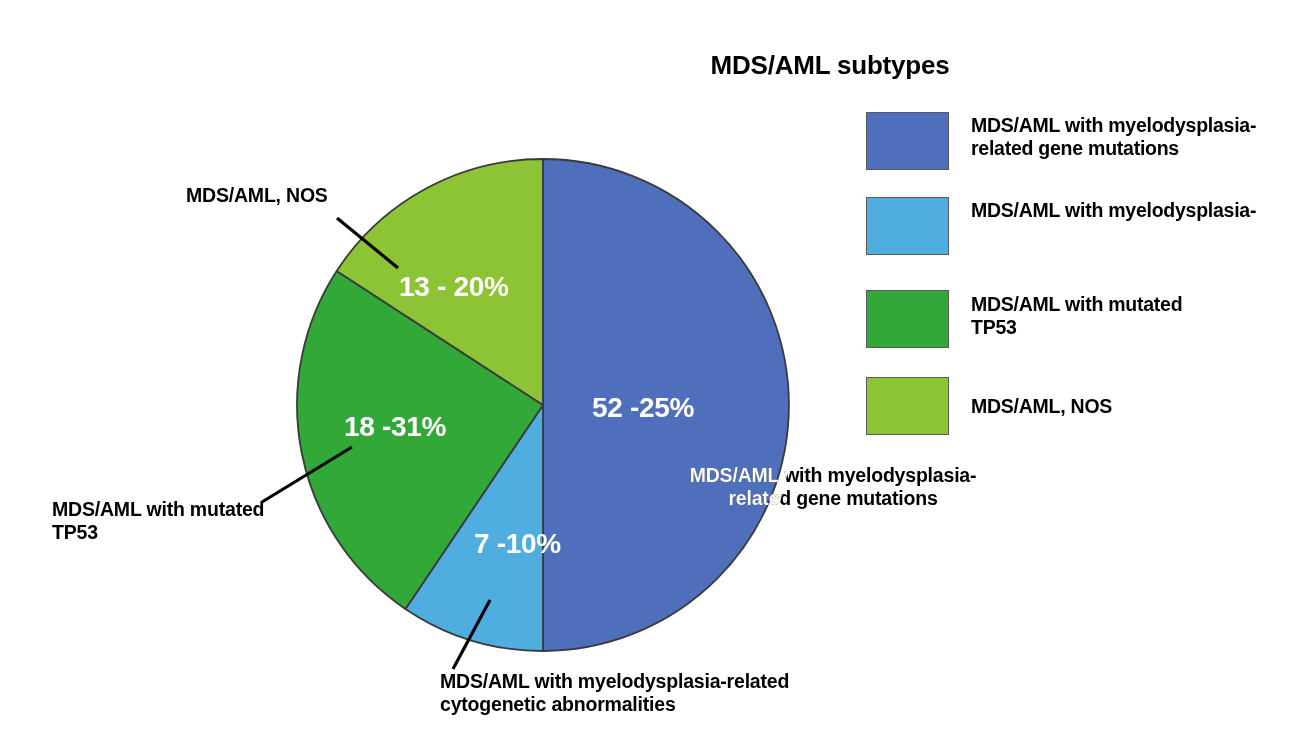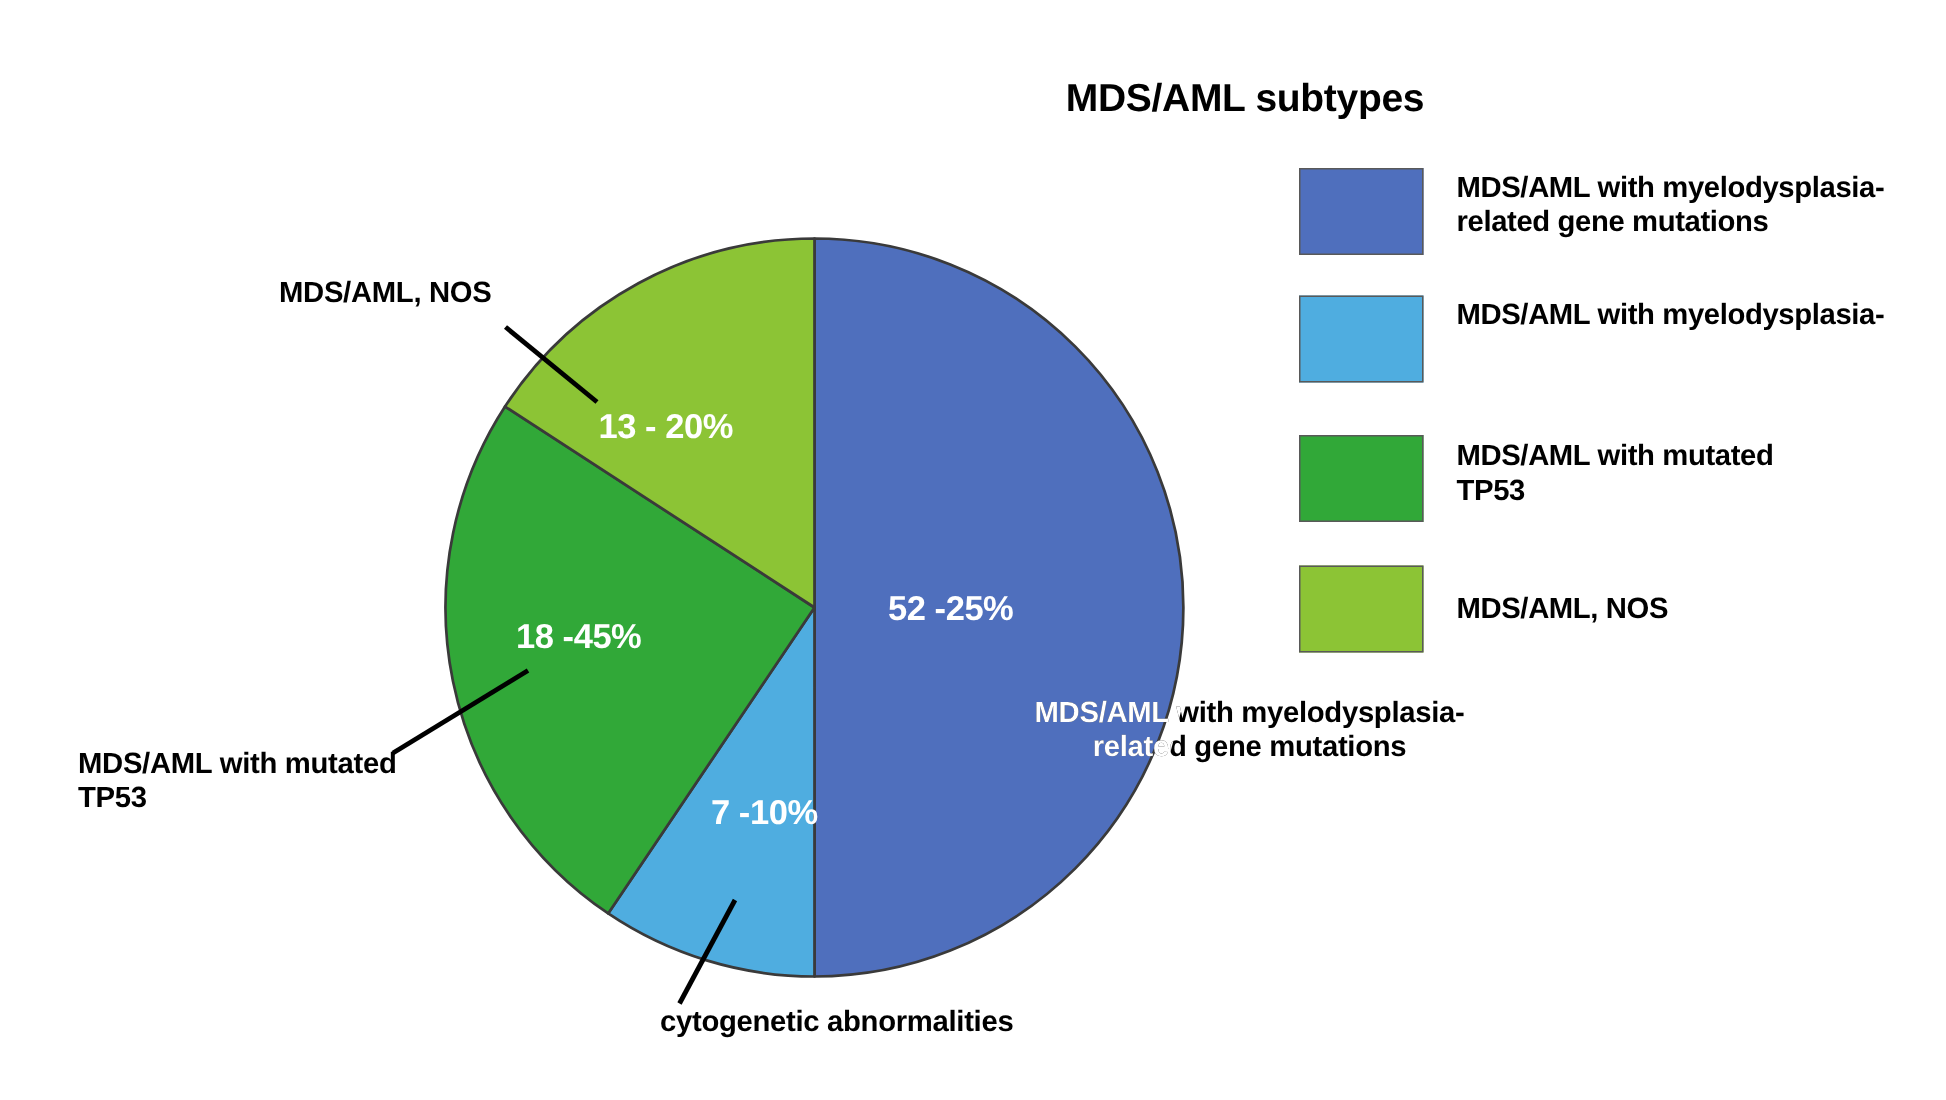--- a/index.html
+++ b/index.html
@@ -44,21 +44,21 @@
     left: 0;
     top: 0;
     width: 1297px;
     height: 733px;
     overflow: visible;
   }
 
   
   .slice-value {
     position: absolute;
-    font-size: 23px;
+    font-size: 28px;
     font-weight: bold;
     color: #ffffff;
     white-space: nowrap;
     letter-spacing: -0.3px;
   }
   .slice-value.v-blue  { left: 592px; top: 392px; }
   .slice-value.v-cyan  { left: 438px; top: 528px; margin-left: 36px; }
   .slice-value.v-green { left: 344px; top: 411px; }
   .slice-value.v-olive { left: 399px; top: 271px; }
 
@@ -155,33 +155,34 @@
     </g>
     <g fill="none" stroke="#000000" stroke-width="3.2">
       <line x1="337" y1="218" x2="398" y2="268"></line>
       <line x1="262" y1="502" x2="352" y2="447"></line>
       <line x1="453" y1="669" x2="490" y2="600"></line>
     </g>
   </svg>
 
   <div class="slice-value v-blue">52 -25%</div>
   <div class="slice-value v-cyan">7 -10%</div>
-  <div class="slice-value v-green">18 -45%</div>
+  <div class="slice-value v-green">18 -31%</div>
   <div class="slice-value v-olive">13 - 20%</div>
 
   <div class="callout c-nos">
     <div>MDS/AML, NOS</div>
   </div>
 
   <div class="callout c-tp53">
     <div>MDS/AML with mutated</div>
     <div>TP53</div>
   </div>
 
   <div class="callout c-cyto">
+    <div>MDS/AML with myelodysplasia-related</div>
     <div>cytogenetic abnormalities</div>
   </div>
 
   <div class="callout-blue-wrap">
     <div class="callout-blue-layer black">
       <div>MDS/AML with myelodysplasia-</div>
       <div>related gene mutations</div>
     </div>
     <div class="callout-blue-layer white">
       <div>MDS/AML with myelodysplasia-</div>

